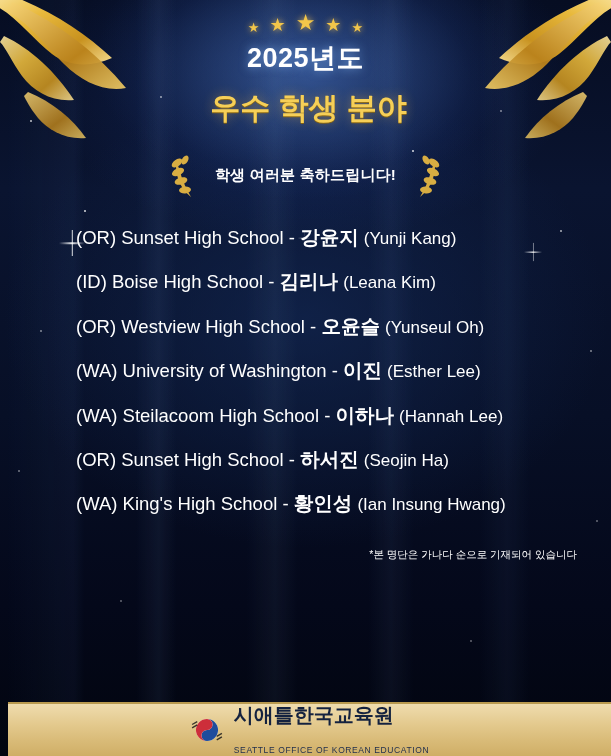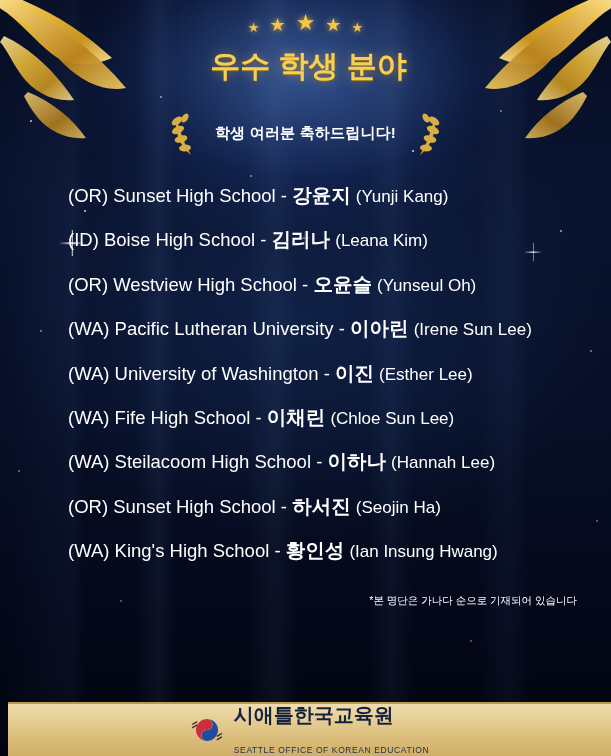--- a/index.html
+++ b/index.html
@@ -122,21 +122,21 @@
     font-size: 15px;
     font-weight: bold;
     color: #ffffff;
     letter-spacing: .2px;
   }
   .laurel { width: 34px; height: 48px; }
 
   
   .names {
     position: relative;
-    margin: 26px 0 0 8px;
+    margin: 26px 0 0 16px;
     padding: 0 20px 0 60px;
   }
   .name-row {
     color: #ffffff;
     font-size: 18.5px;
     line-height: 1.25;
     margin-bottom: 20px;
     white-space: nowrap;
   }
   .name-row .kr {
@@ -245,20 +245,21 @@
 
   <div class="header">
     <div class="stars-row">
       <span class="s s1">★</span>
       <span class="s s2">★</span>
       <span class="s s3">★</span>
       <span class="s s2">★</span>
       <span class="s s1">★</span>
     </div>
 
+    <div class="year">2025년도</div>
     <div class="title-2">우수 학생 분야</div>
 
     <div class="congrats-row">
       <svg class="laurel" viewBox="0 0 34 48">
         <g fill="#d8ad42">
           <path d="M24,46 C14,38 8,26 9,10 C13,18 14,26 17,32 C19,38 22,42 24,46 Z"></path>
           <ellipse cx="10" cy="12" rx="6" ry="3.4" transform="rotate(-35 10 12)"></ellipse>
           <ellipse cx="11" cy="21" rx="6.5" ry="3.6" transform="rotate(-25 11 21)"></ellipse>
           <ellipse cx="14" cy="30" rx="6.5" ry="3.6" transform="rotate(-15 14 30)"></ellipse>
           <ellipse cx="18" cy="39" rx="6" ry="3.4" transform="rotate(-5 18 39)"></ellipse>
@@ -296,38 +297,24 @@
     </div>
     <div class="name-row">
       <span>(OR)</span>
       <span>Westview High School</span>
       <span>-</span>
       <span class="kr">오윤슬</span>
       <span class="en">(Yunseul Oh)</span>
     </div>
     <div class="name-row">
       <span>(WA)</span>
-      <span>Pacific Lutheran University</span>
-      <span>-</span>
-      <span class="kr">이아린</span>
-      <span class="en">(Irene  Sun Lee)</span>
-    </div>
-    <div class="name-row">
-      <span>(WA)</span>
       <span>University of Washington</span>
       <span>-</span>
       <span class="kr">이진</span>
       <span class="en">(Esther Lee)</span>
-    </div>
-    <div class="name-row">
-      <span>(WA)</span>
-      <span>Fife High School</span>
-      <span>-</span>
-      <span class="kr">이채린</span>
-      <span class="en">(Chloe Sun Lee)</span>
     </div>
     <div class="name-row">
       <span>(WA)</span>
       <span>Steilacoom High School</span>
       <span>-</span>
       <span class="kr">이하나</span>
       <span class="en">(Hannah Lee)</span>
     </div>
     <div class="name-row">
       <span>(OR)</span>

